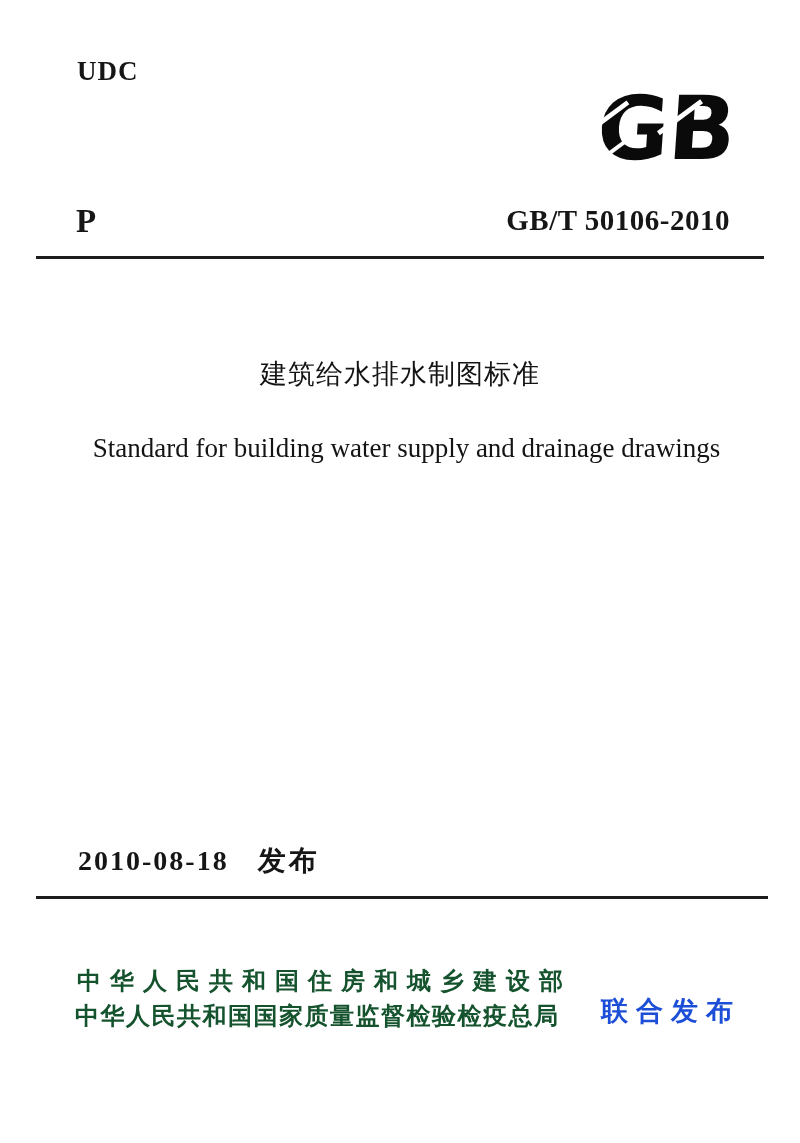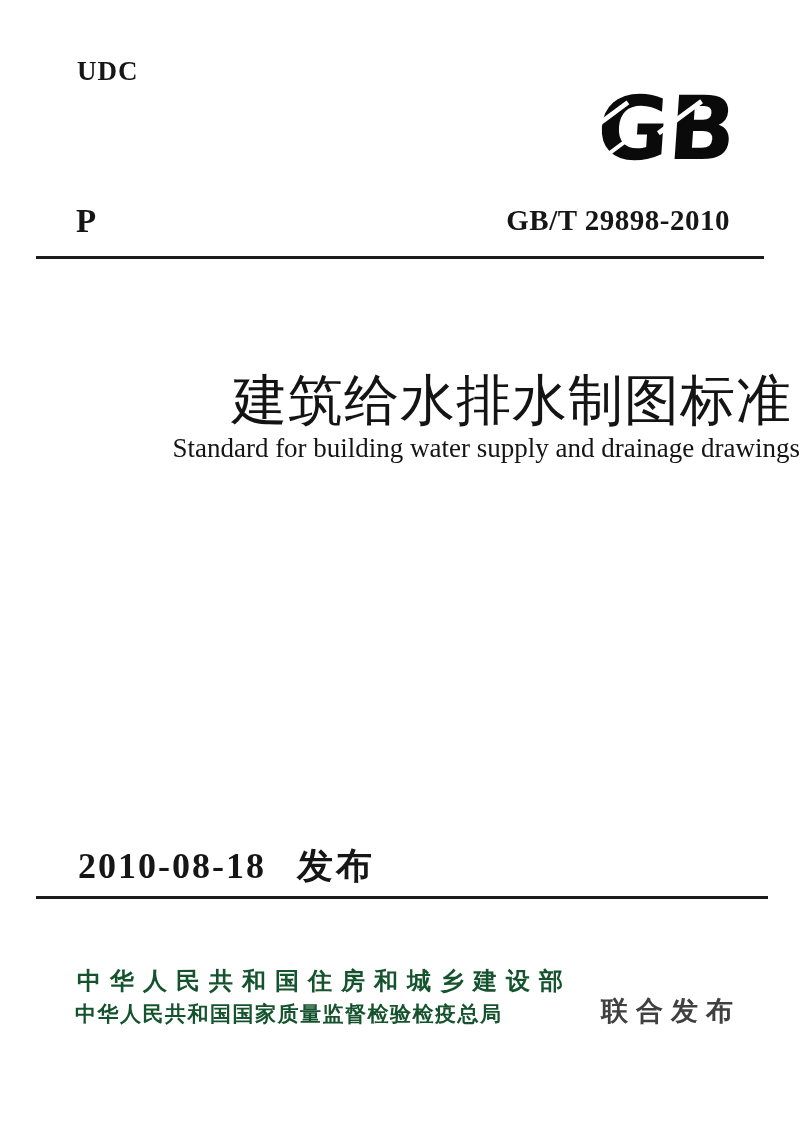--- a/index.html
+++ b/index.html
@@ -49,45 +49,45 @@
   }
   .rule {
     position: absolute;
     background: #1c1c1c;
   }
   .rule-top  { left: 36px; width: 728px; top: 256px; height: 3px; }
   .rule-bottom { left: 36px; width: 732px; top: 896px; height: 3px; }
   .title-cn {
     position: absolute;
     left: 0; right: 0; top: 356px;
-    margin: 8px;
-    text-align: right;
-    font-size: 55px;
+    margin: 0;
+    text-align: center;
+    font-size: 27px;
     font-weight: 500;
     letter-spacing: 1px;
     color: #141414;
     white-space: nowrap;
   }
   .title-en {
     position: absolute;
-    left: 0; right: 0; top: 433px;
-    text-align: right;
+    left: 0; right: 12px; top: 433px;
+    text-align: center;
     font-size: 27px;
     font-weight: 500;
     color: #141414;
     white-space: nowrap;
     margin-left: 25px;
   }
   .dates-row {
     position: absolute;
     left: 78px; right: 62px; top: 842px;
     display: flex;
     justify-content: space-between;
     align-items: baseline;
-    font-size: 36px;
+    font-size: 28px;
     font-weight: bold;
   }
   .date-value {
     letter-spacing: 2px;
     word-spacing: 2px;
     white-space: nowrap;
   }
   .date-label {
     font-family: "Liberation Sans", "DejaVu Sans", sans-serif;
     margin-left: 22px;
@@ -105,32 +105,32 @@
     white-space: nowrap;
     color: #14532d;
   }
   .pub-line-1 {
     left: 77px; top: 3px;
     font-size: 24px;
     letter-spacing: 9px;
   }
   .pub-line-2 {
     left: 75px; top: 38px;
-    font-size: 21px;
+    font-size: 24px;
     letter-spacing: 1.5px;
   }
   .joint-label {
     position: absolute;
     left: 601px; top: 31px;
     font-family: "Liberation Sans", "DejaVu Sans", sans-serif;
     font-size: 27px;
     font-weight: bold;
     letter-spacing: 8px;
     white-space: nowrap;
-    color: #404040;
+    color: #1d4ed8;
   }
 </style>
 </head>
 <body>
 
 <div class="page">
 
   <div class="udc">UDC</div>
 
 
@@ -140,21 +140,21 @@
         <text x="0" y="69" font-family="DejaVu Sans, sans-serif" font-size="88" font-weight="bold" letter-spacing="-1" fill="#0a0a0a">GB</text>
         <rect x="-16" y="26" width="50" height="5" fill="#ffffff" transform="rotate(-38 8 28)"></rect>
         <rect x="2" y="58" width="34" height="4" fill="#ffffff" transform="rotate(-38 18 60)"></rect>
         <rect x="56" y="26" width="52" height="5" fill="#ffffff" transform="rotate(-38 80 28)"></rect>
       </g>
     </svg>
   </div>
 
   <div class="p-code">P</div>
 
-  <div class="std-number">GB/T 29898-2010</div>
+  <div class="std-number">GB/T 50106-2010</div>
 
   <div class="rule rule-top"></div>
 
   <h1 class="title-cn">建筑给水排水制图标准</h1>
 
   <div class="title-en">Standard for building water supply and drainage drawings</div>
 
   <div class="dates-row">
     <div class="date-left">
       <span class="date-value">2010-08-18</span>

